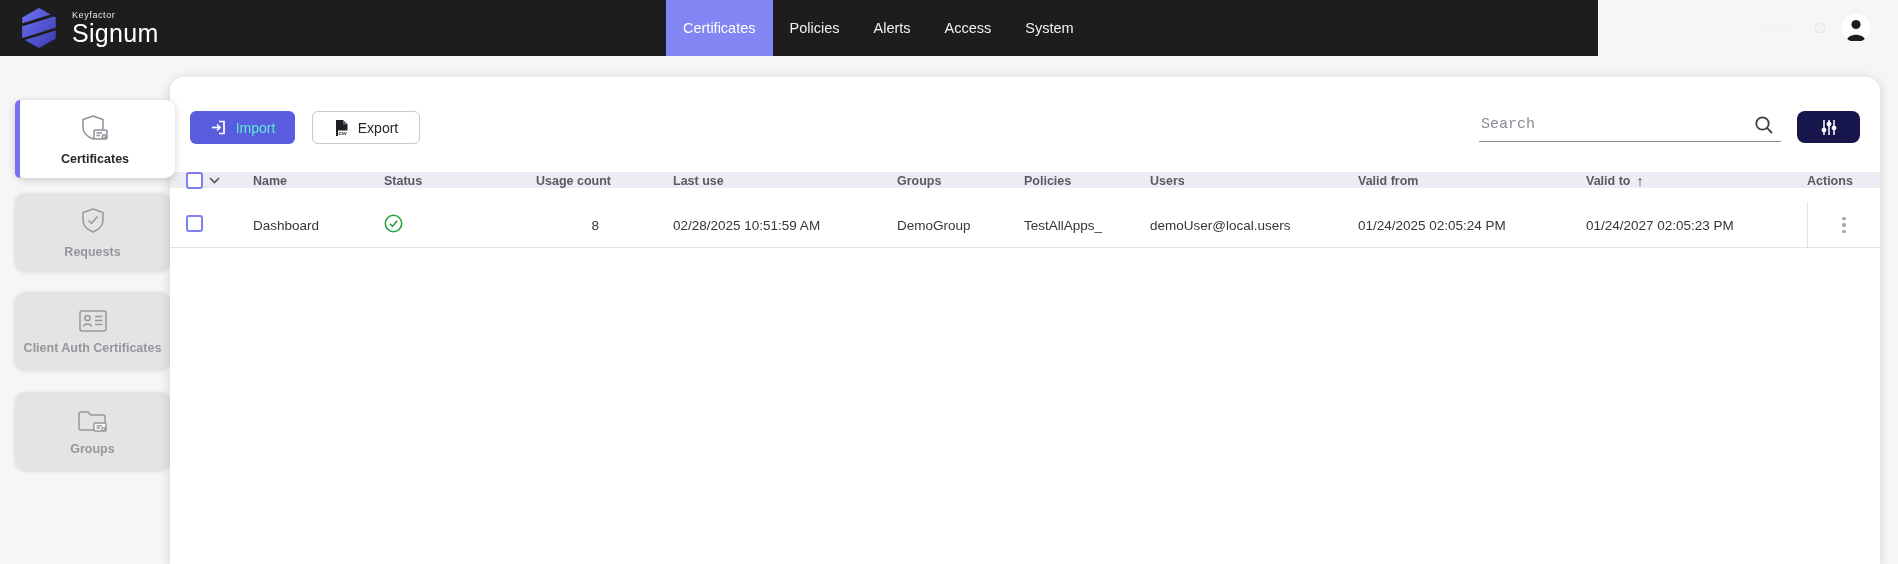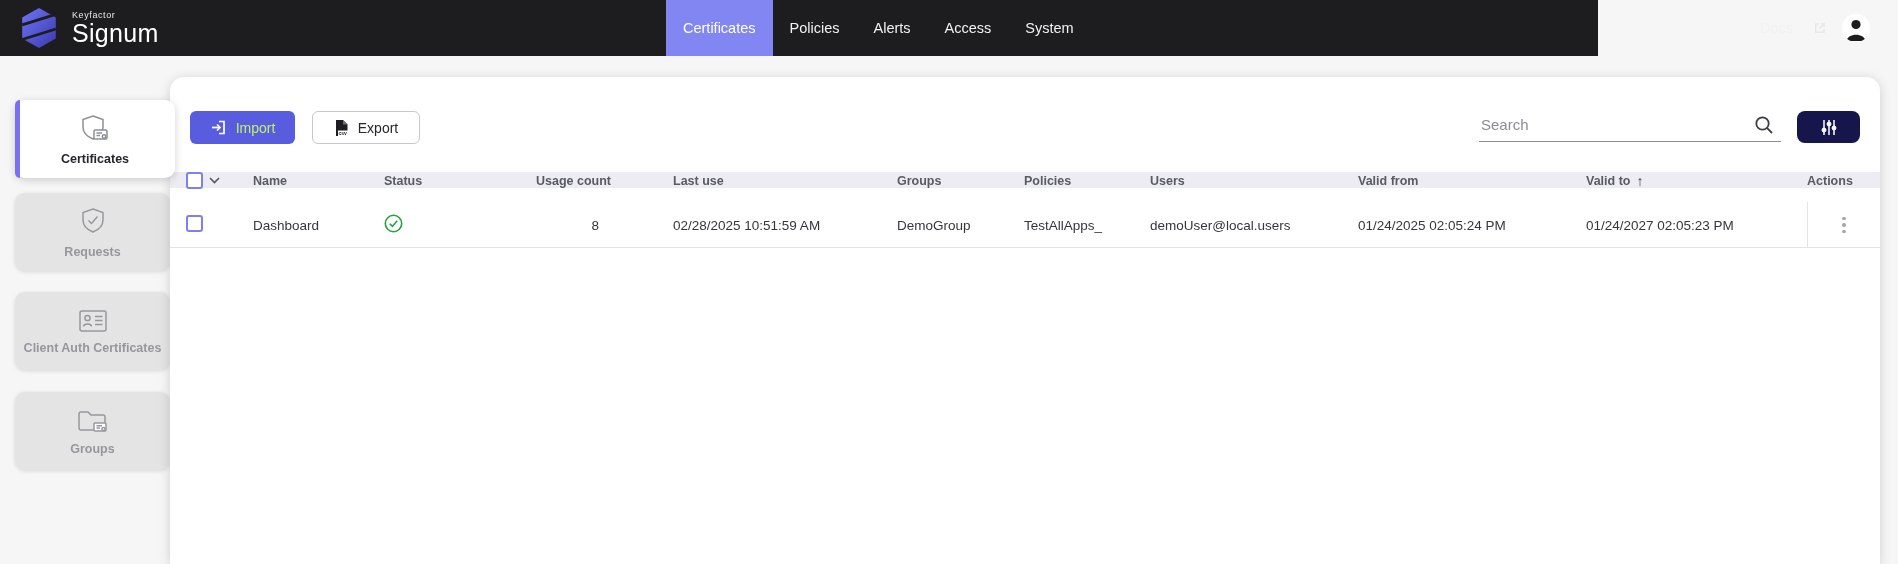--- a/index.html
+++ b/index.html
@@ -26,25 +26,25 @@
   .side-card.active .lbl { color:#26262c; }
   #card-certificates { top:100px; }
   #card-requests { top:193px; }
   #card-clientauth { top:292px; }
   #card-groups { top:392px; }
 
   
   .panel { position:absolute; left:170px; top:77px; width:1710px; height:487px; background:#ffffff; border-radius:14px 14px 0 0; box-shadow:0 2px 12px rgba(0,0,0,.16); z-index:5; }
 
   .btn { position:absolute; top:34px; height:33px; border-radius:6px; display:flex; align-items:center; justify-content:center; gap:9px; font-size:14px; cursor:pointer; }
-  .btn-import { left:20px; width:105px; background:#5a5ce0; color:#bef264; }
+  .btn-import { left:20px; width:105px; background:#5a5ce0; color:#5eead4; }
   .btn-export { left:142px; width:108px; background:#ffffff; color:#26262c; border:1px solid #c8c8ce; }
 
   .search-wrap { position:absolute; left:1309px; top:36px; width:302px; height:30px; }
-  .search-input { width:302px; height:29px; border:none; border-bottom:1px solid #8f8f98; background:transparent; font-size:15px; color:#33333a; padding:0 34px 6px 2px; outline:none; font-family:Liberation Sans, sans-serif; }
+  .search-input { width:302px; height:29px; border:none; border-bottom:1px solid #8f8f98; background:transparent; font-size:15px; color:#33333a; padding:0 34px 6px 2px; outline:none; font-family:Liberation Mono, monospace; }
   .search-input::placeholder { color:#8b8b94; }
   .search-icon { position:absolute; right:6px; top:1px; cursor:pointer; }
 
   .btn-filter { position:absolute; left:1627px; top:34px; width:63px; height:32px; border-radius:8px; background:#16164d; display:flex; align-items:center; justify-content:center; cursor:pointer; }
 
   
   .grid-row { display:grid; grid-template-columns:67px 131px 152px 137px 224px 127px 126px 208px 228px 221px 73px; padding-left:16px; align-items:center; }
   .thead { position:absolute; left:0; top:95px; width:1710px; height:16px; background:#ececf2; }
   .thead .th { font-size:12.5px; font-weight:bold; color:#5a5a64; cursor:pointer; display:flex; align-items:center; gap:6px; }
   .trow { position:absolute; left:0; top:125px; width:1710px; height:46px; border-bottom:1px solid #e3e3e6; background:#ffffff; cursor:pointer; }

